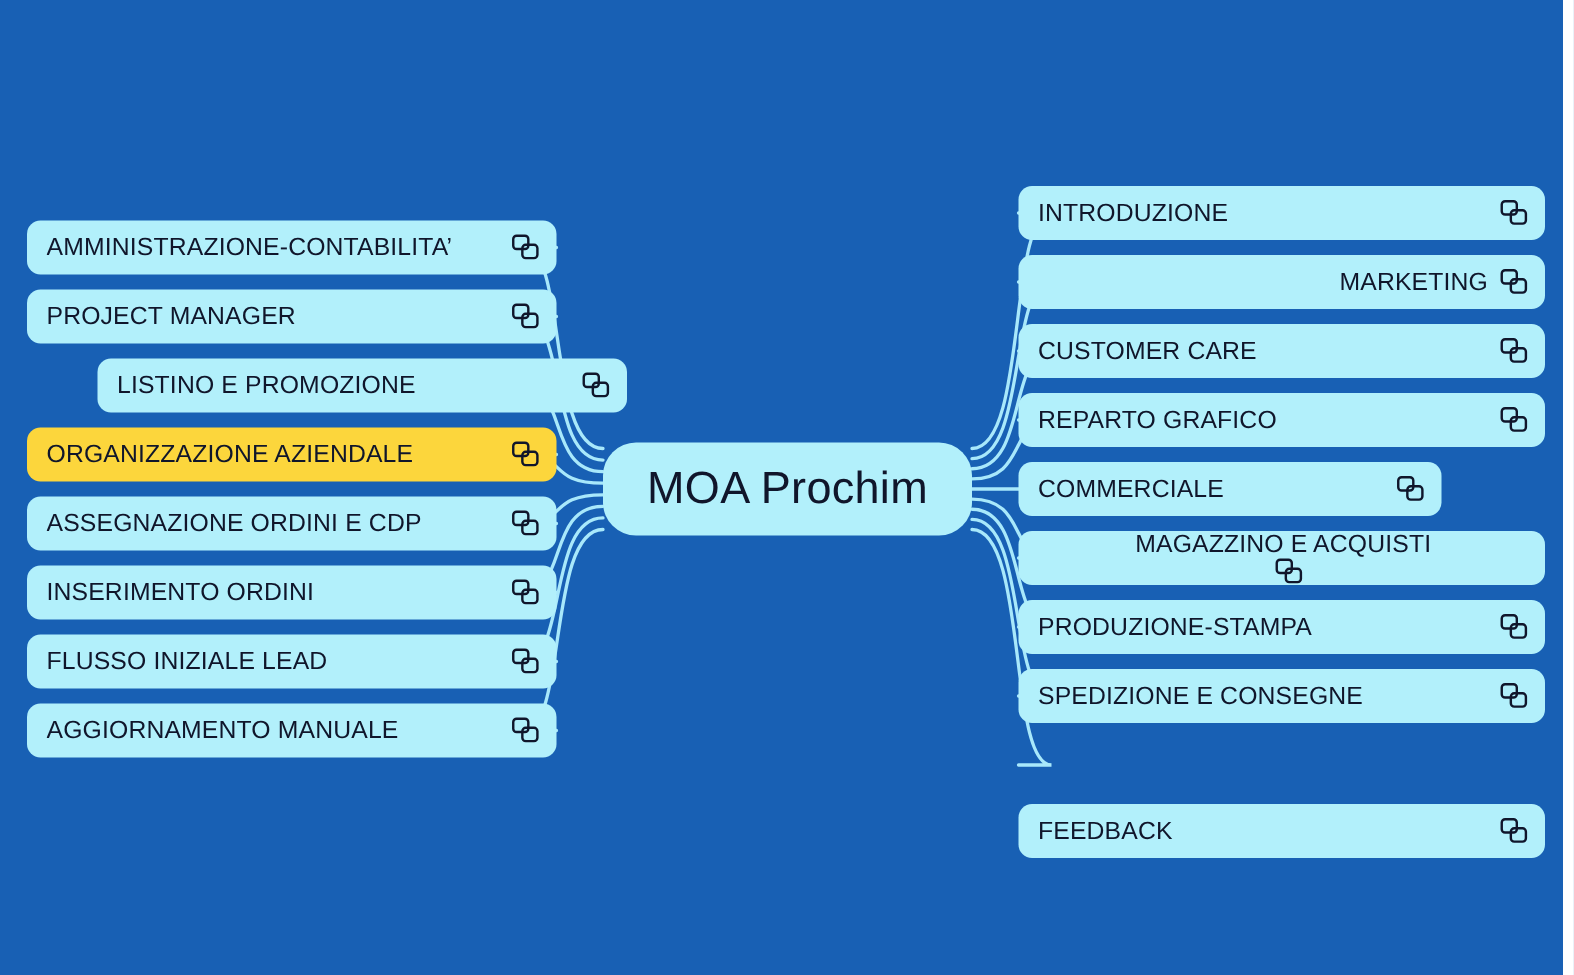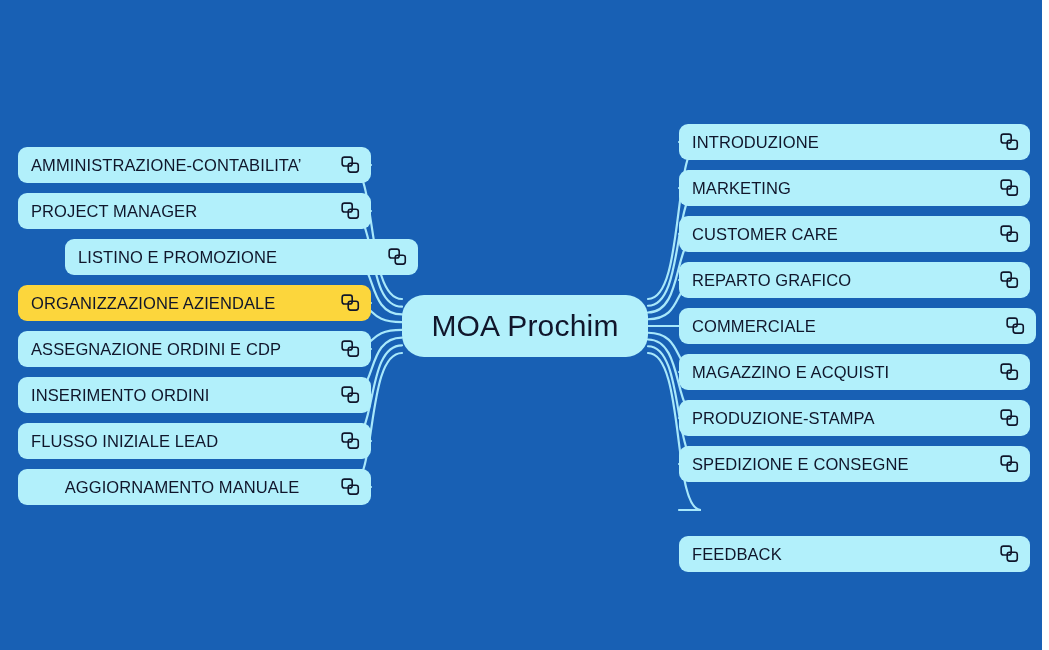--- a/index.html
+++ b/index.html
@@ -163,65 +163,65 @@
             <rect x="7.6" y="7.6" width="10.6" height="9.4" rx="2.4" fill="none" stroke="#10162b" stroke-width="1.7"></rect>
           </svg>
         </div>
         <div class="node" style="left: 18px; top: 423px; width: 353px;">
           <span class="label">FLUSSO INIZIALE LEAD</span>
           <svg class="dup-icon" viewBox="0 0 20 19">
             <rect x="1.2" y="1.2" width="10.6" height="9.4" rx="2.4" fill="none" stroke="#10162b" stroke-width="1.7"></rect>
             <rect x="7.6" y="7.6" width="10.6" height="9.4" rx="2.4" fill="none" stroke="#10162b" stroke-width="1.7"></rect>
           </svg>
         </div>
-        <div class="node" style="left: 18px; top: 469px; width: 353px; text-align: center;">
+        <div class="node" style="left: 18px; top: 469px; width: 353px;">
           <span class="label">AGGIORNAMENTO MANUALE</span>
           <svg class="dup-icon" viewBox="0 0 20 19">
             <rect x="1.2" y="1.2" width="10.6" height="9.4" rx="2.4" fill="none" stroke="#10162b" stroke-width="1.7"></rect>
             <rect x="7.6" y="7.6" width="10.6" height="9.4" rx="2.4" fill="none" stroke="#10162b" stroke-width="1.7"></rect>
           </svg>
         </div>
       </div>
     <div id="right-nodes">
         <div class="node" style="left: 679px; top: 124px; width: 351px; gap: 28px;">
           <span class="label">INTRODUZIONE</span>
           <svg class="dup-icon" viewBox="0 0 20 19">
             <rect x="1.2" y="1.2" width="10.6" height="9.4" rx="2.4" fill="none" stroke="#10162b" stroke-width="1.7"></rect>
             <rect x="7.6" y="7.6" width="10.6" height="9.4" rx="2.4" fill="none" stroke="#10162b" stroke-width="1.7"></rect>
           </svg>
         </div>
-        <div class="node" style="left: 679px; top: 170px; width: 351px;">
+        <div class="node" style="left: 679px; top: 170px; width: 351px; text-align: right;">
           <span class="label">MARKETING</span>
           <svg class="dup-icon" viewBox="0 0 20 19">
             <rect x="1.2" y="1.2" width="10.6" height="9.4" rx="2.4" fill="none" stroke="#10162b" stroke-width="1.7"></rect>
             <rect x="7.6" y="7.6" width="10.6" height="9.4" rx="2.4" fill="none" stroke="#10162b" stroke-width="1.7"></rect>
           </svg>
         </div>
         <div class="node" style="left: 679px; top: 216px; width: 351px;">
           <span class="label">CUSTOMER CARE</span>
           <svg class="dup-icon" viewBox="0 0 20 19">
             <rect x="1.2" y="1.2" width="10.6" height="9.4" rx="2.4" fill="none" stroke="#10162b" stroke-width="1.7"></rect>
             <rect x="7.6" y="7.6" width="10.6" height="9.4" rx="2.4" fill="none" stroke="#10162b" stroke-width="1.7"></rect>
           </svg>
         </div>
         <div class="node" style="left: 679px; top: 262px; width: 351px;">
           <span class="label">REPARTO GRAFICO</span>
           <svg class="dup-icon" viewBox="0 0 20 19">
             <rect x="1.2" y="1.2" width="10.6" height="9.4" rx="2.4" fill="none" stroke="#10162b" stroke-width="1.7"></rect>
             <rect x="7.6" y="7.6" width="10.6" height="9.4" rx="2.4" fill="none" stroke="#10162b" stroke-width="1.7"></rect>
           </svg>
         </div>
-        <div class="node" style="left: 679px; top: 308px; width: 357px;">
+        <div class="node" style="left: 679px; top: 308px; width: 282px;">
           <span class="label">COMMERCIALE</span>
           <svg class="dup-icon" viewBox="0 0 20 19">
             <rect x="1.2" y="1.2" width="10.6" height="9.4" rx="2.4" fill="none" stroke="#10162b" stroke-width="1.7"></rect>
             <rect x="7.6" y="7.6" width="10.6" height="9.4" rx="2.4" fill="none" stroke="#10162b" stroke-width="1.7"></rect>
           </svg>
         </div>
-        <div class="node" style="left: 679px; top: 354px; width: 351px;">
+        <div class="node" style="left: 679px; top: 354px; width: 351px; flex-direction: column;">
           <span class="label">MAGAZZINO E ACQUISTI</span>
           <svg class="dup-icon" viewBox="0 0 20 19">
             <rect x="1.2" y="1.2" width="10.6" height="9.4" rx="2.4" fill="none" stroke="#10162b" stroke-width="1.7"></rect>
             <rect x="7.6" y="7.6" width="10.6" height="9.4" rx="2.4" fill="none" stroke="#10162b" stroke-width="1.7"></rect>
           </svg>
         </div>
         <div class="node" style="left: 679px; top: 400px; width: 351px;">
           <span class="label">PRODUZIONE-STAMPA</span>
           <svg class="dup-icon" viewBox="0 0 20 19">
             <rect x="1.2" y="1.2" width="10.6" height="9.4" rx="2.4" fill="none" stroke="#10162b" stroke-width="1.7"></rect>

